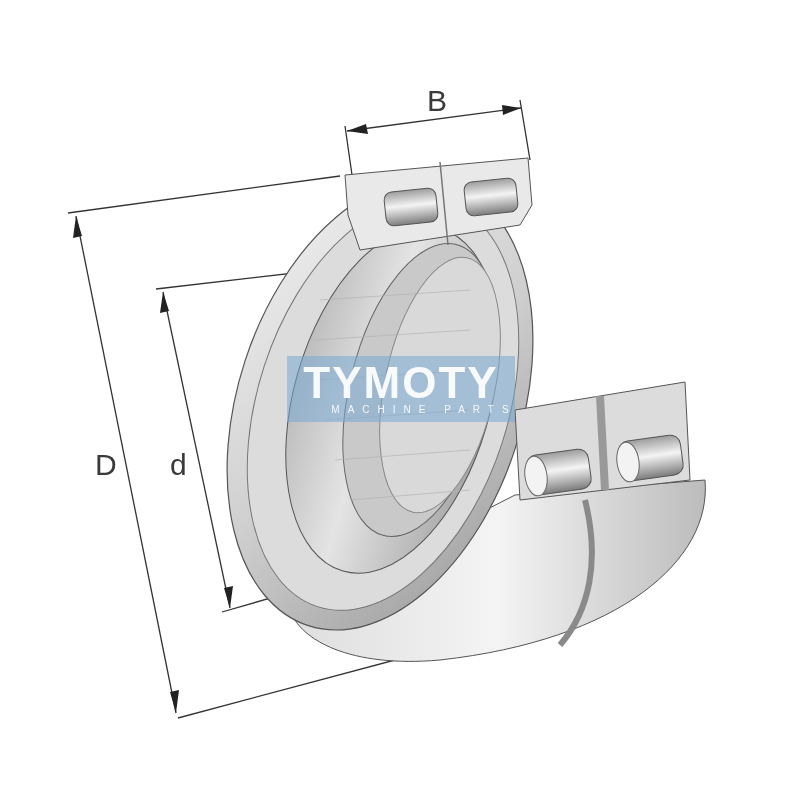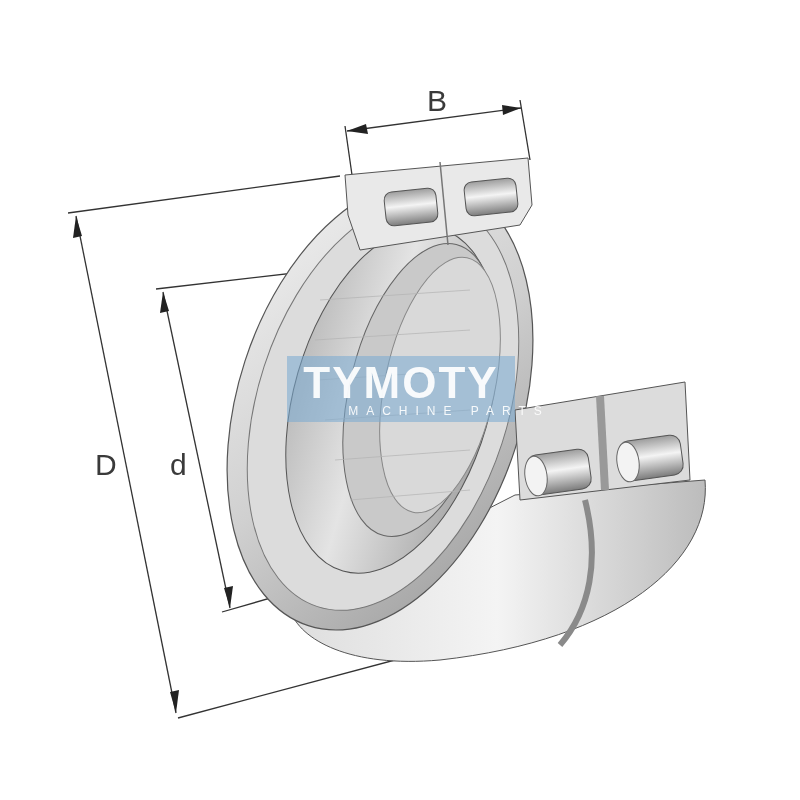--- a/index.html
+++ b/index.html
@@ -4,21 +4,21 @@
 <style>
   html, body { margin: 0; padding: 0; background: #ffffff; }
   #canvas { position: relative; width: 800px; height: 800px; overflow: hidden; background: #ffffff; font-family: "Liberation Sans", sans-serif; }
   svg { position: absolute; left: 0; top: 0; }
   .dim-label { position: absolute; color: #3a3a3a; font-family: "Liberation Sans", sans-serif; font-size: 30px; line-height: 1; }
   #lbl-B { left: 427px; top: 86px; }
   #lbl-D { left: 95px; top: 450px; }
   #lbl-d { left: 170px; top: 450px; }
   #watermark { position: absolute; left: 287px; top: 356px; width: 228px; height: 66px; background: rgba(120,170,210,0.55); }
   #wm-title { position: absolute; left: 0; top: 2px; width: 228px; text-align: center; color: rgba(255,255,255,0.92); font-size: 44px; font-weight: bold; letter-spacing: 2px; font-family: "Liberation Sans", sans-serif; }
-  #wm-sub { position: absolute; left: 0; top: 48px; width: 274px; text-align: center; color: rgba(255,255,255,0.9); font-size: 12px; letter-spacing: 8px; font-family: "Liberation Sans", sans-serif; padding-left: 25px; }
+  #wm-sub { position: absolute; left: 0; top: 48px; width: 274px; text-align: center; color: rgba(255,255,255,0.9); font-size: 10px; letter-spacing: 8px; font-family: "Liberation Sans", sans-serif; }
 </style>
 </head>
 <body>
 
 <div id="canvas">
   <svg width="800" height="800" viewBox="0 0 800 800">
     <defs>
       <linearGradient id="gRing" x1="0" y1="0" x2="1" y2="1">
         <stop offset="0" stop-color="#f2f2f2"></stop>
         <stop offset="0.5" stop-color="#d0d0d0"></stop>

